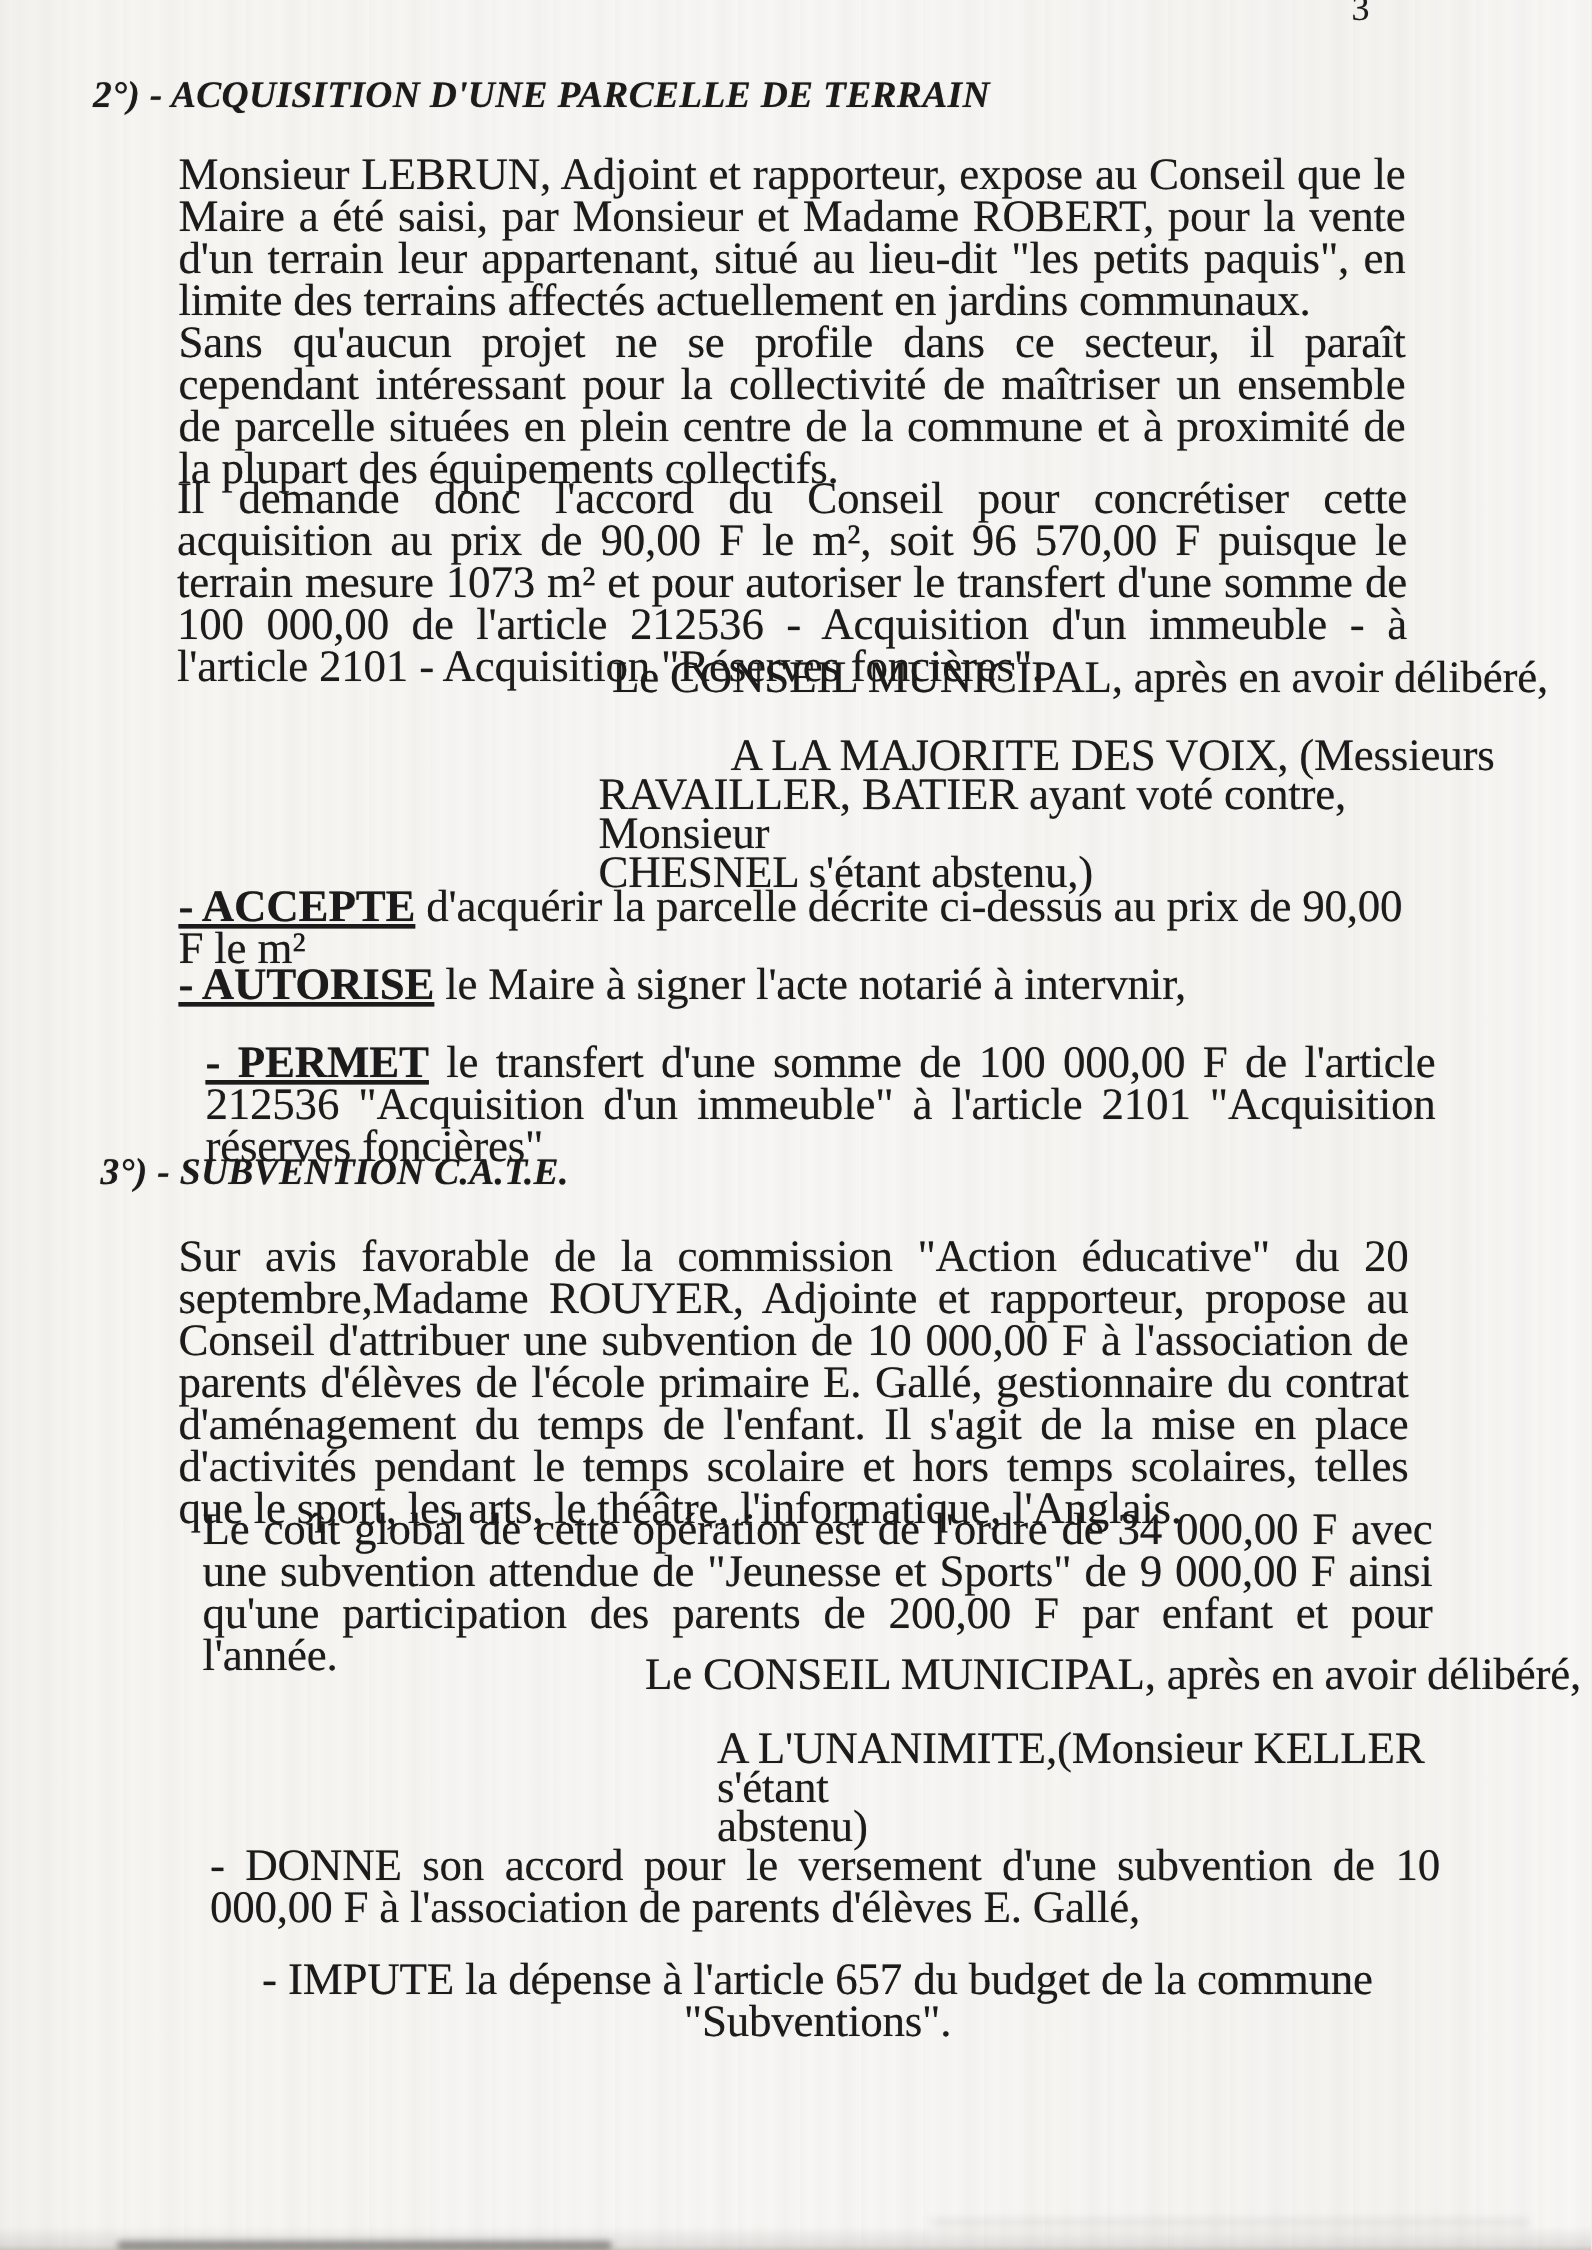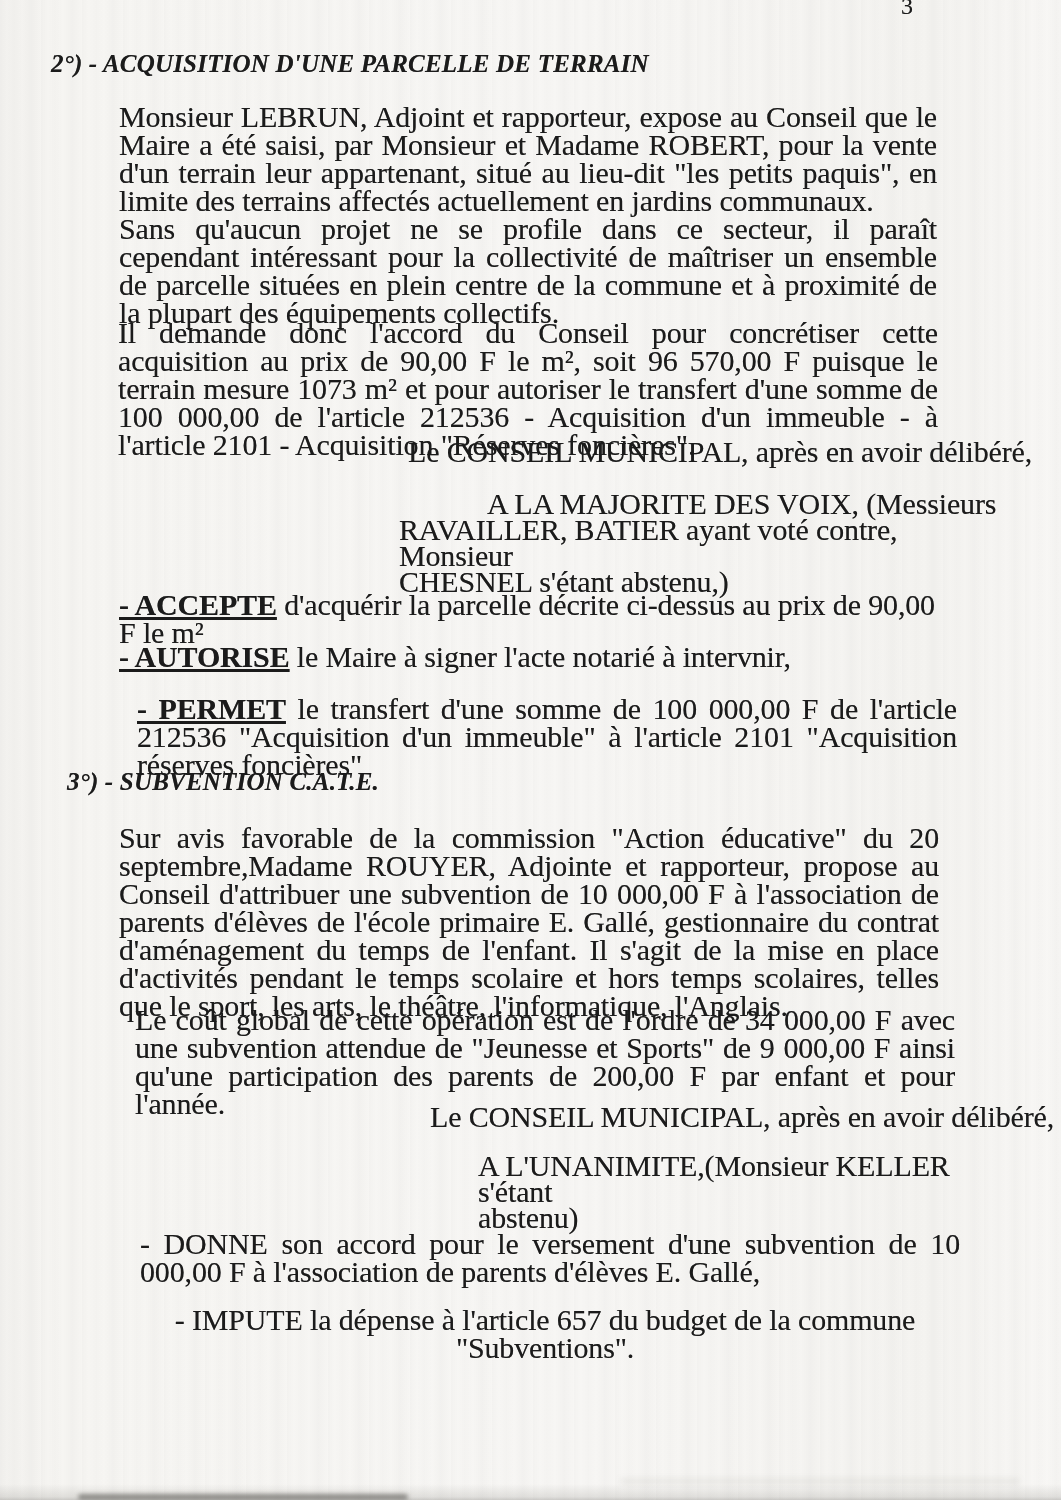--- a/index.html
+++ b/index.html
@@ -41,21 +41,21 @@
   }
   .page-number {
     font-size: 24px;
     text-shadow: 0 0 0.5px rgba(27,27,27,0.5);
   }
   .nowrap { white-space: nowrap; }
   .pre { white-space: pre-line; line-height: 26px; }
   .lead-bold { font-weight: bold; text-decoration: underline; }
 
   #page-num   { left: 901px; top: -7px; }
-  #h2         { left: 51px;  top: 50px; text-align: center; }
+  #h2         { left: 62px;  top: 50px; text-align: center; }
   #s2p1       { left: 119px; top: 103px; width: 818px; }
   #s2p2       { left: 119px; top: 205px; width: 818px; margin-top: 10px; }
   #s2p3       { left: 118px; top: 307px; width: 820px; margin-top: 12px; }
   #s2delib    { left: 408px; top: 438px; }
   #s2vote     { left: 399px; top: 491px; width: 600px; text-indent: 88px; }
   #s2d1       { left: 119px; top: 591px; width: 820px; }
   #s2d2       { left: 119px; top: 643px; width: 820px; }
   #s2d3       { left: 119px; top: 695px; width: 820px; text-align: justify; margin-left: 18px; }
   #h3         { left: 67px;  top: 768px; }
   #s3p1       { left: 119px; top: 824px; width: 820px; }

